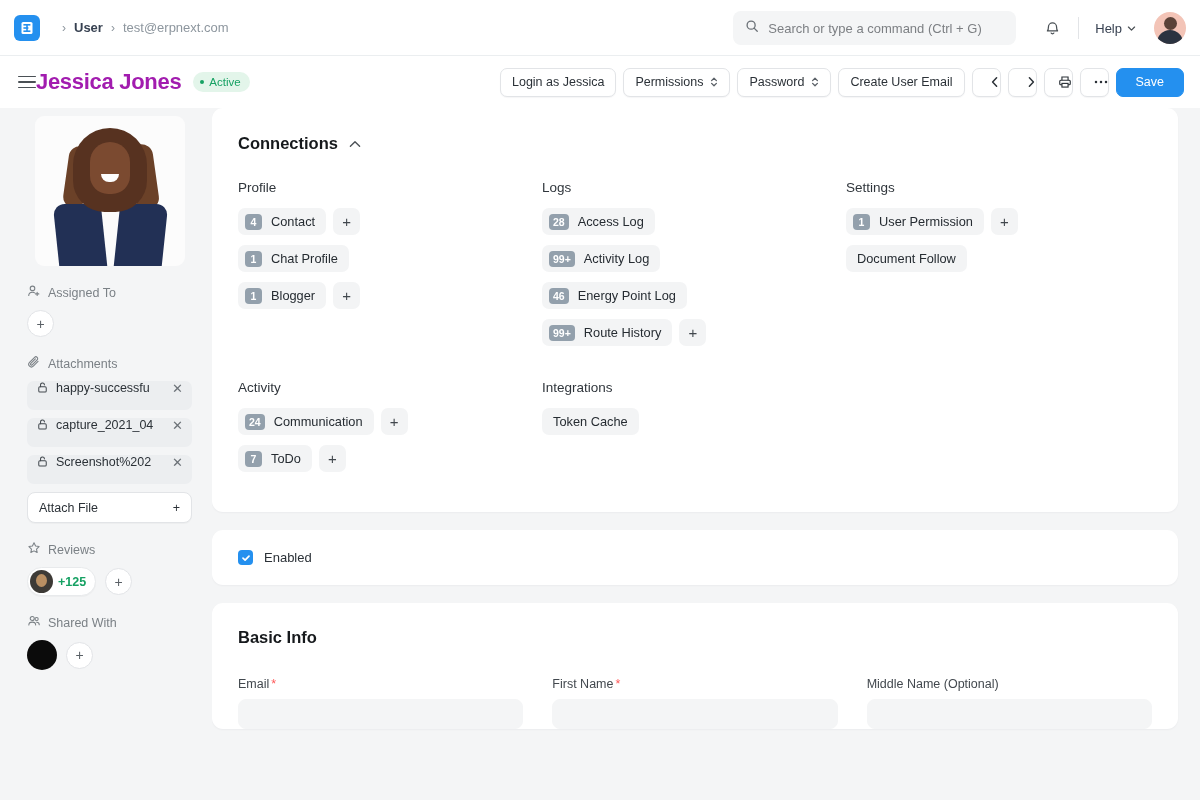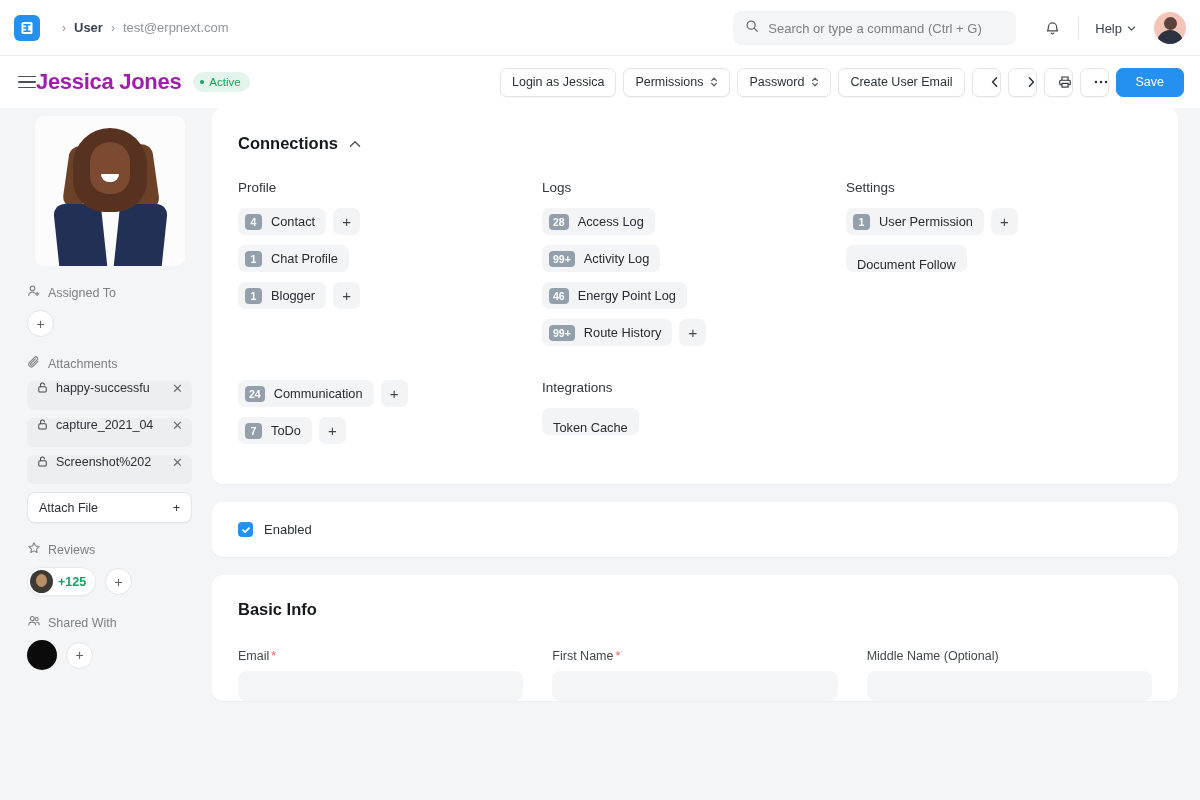--- a/index.html
+++ b/index.html
@@ -245,21 +245,21 @@
   .group-title {
     font-size: 13.5px; color:#30363c; margin-bottom: 13px; font-weight:400;
   }
   .link-line { display:flex; align-items:center; gap:7px; margin-bottom: 10px; }
   .link-chip {
     height: 27px; background:#f3f4f5; border-radius:7px;
     display:flex; align-items:center; gap:9px;
     padding: 0 11px 0 7px; font-size: 12.8px; color:#262c32;
     cursor:pointer;
   }
-  .link-chip.nobadge { padding: 0 11px; align-items: flex-end; }
+  .link-chip.nobadge { padding: 0 11px; }
   .cnt {
     background:#93a0ac; color:#fff; border-radius:4px;
     font-size: 10.5px; font-weight:600;
     min-width: 17px; height: 16px;
     display:flex;align-items:center;justify-content:center;
     padding: 0 4px;
   }
   .plus-chip {
     width: 27px; height:27px; background:#f3f4f5; border-radius:7px;
     display:flex;align-items:center;justify-content:center;
@@ -596,20 +596,21 @@
             <div class="link-chip nobadge">
               <span>Document Follow</span>
             </div>
           </div>
         </div>
       </div>
 
       <div class="conn-grid row2">
 
         <div>
+          <div class="group-title">Activity</div>
           <div class="link-line">
             <div class="link-chip">
               <span class="cnt">24</span>
               <span>Communication</span>
             </div>
             <div class="plus-chip">+</div>
           </div>
           <div class="link-line">
             <div class="link-chip">
               <span class="cnt">7</span>

